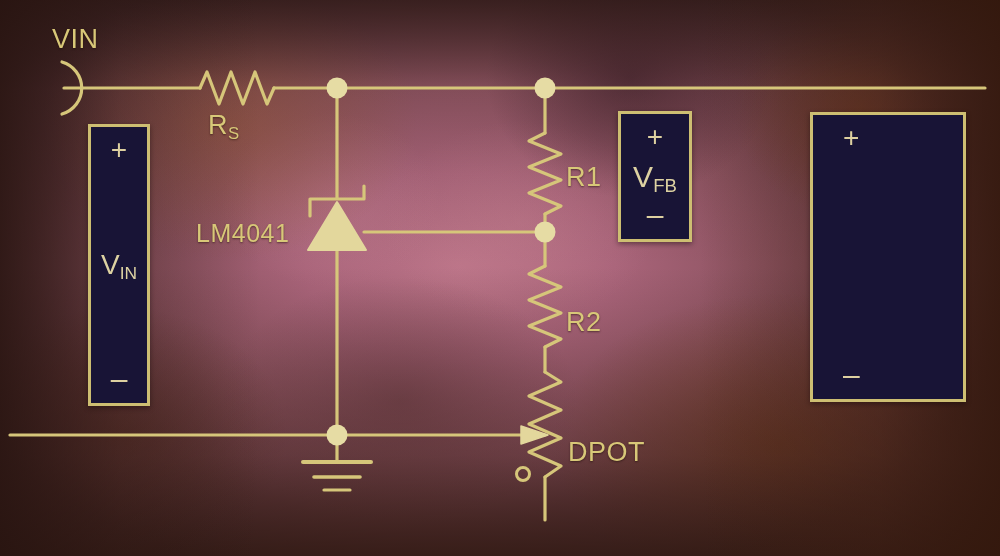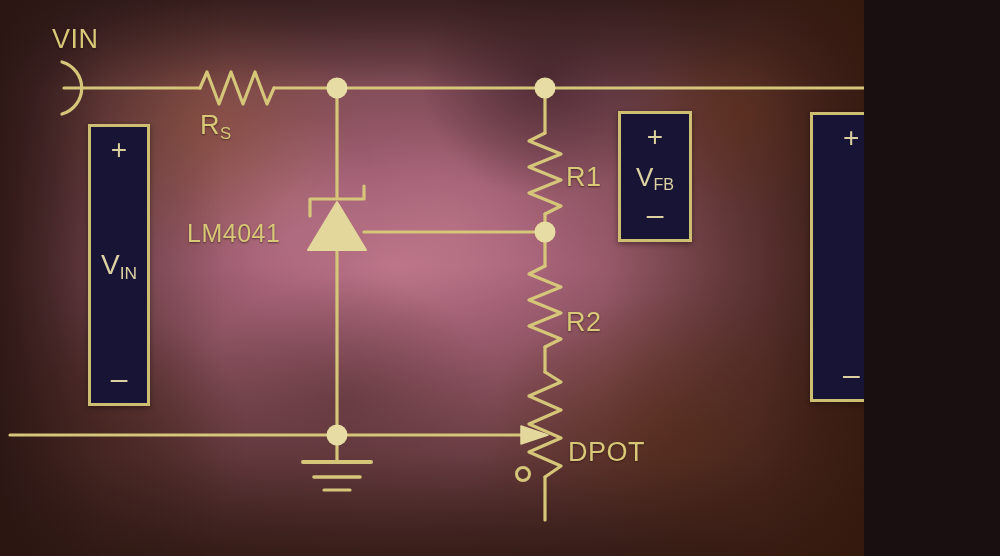--- a/index.html
+++ b/index.html
@@ -3,21 +3,21 @@
 <meta charset="utf-8">
 <title>LM4041 Adjustable Shunt Reference Circuit</title>
 <style>
   html, body {
     margin: 0;
     padding: 0;
     background: #1a0f10;
   }
   #stage {
     position: relative;
-    width: 864px;
+    width: 1000px;
     height: 556px;
     overflow: hidden;
     font-family: "Liberation Sans", sans-serif;
     background: #7d4a50;
   }
   
   .bg-base {
     position: absolute; inset: 0;
     background:
       radial-gradient(ellipse 55% 60% at 46% 48%, #bb7488 0%, #a9647a 28%, #8c5360 55%, #6d4048 78%, #55333a 100%);
@@ -92,21 +92,21 @@
     white-space: nowrap;
     font-family: "Liberation Sans", sans-serif;
   }
   .srcbox .boxlabel sub {
     font-size: 0.62em;
     vertical-align: baseline;
     position: relative;
     top: 0.30em;
   }
   #vin-box .boxlabel { font-size: 28px; }
-  #vfb-box .boxlabel { font-size: 26px; text-align: right; }
+  #vfb-box .boxlabel { font-size: 30px; text-align: right; }
   #vrefout-box .boxlabel { font-size: 28px; }
 </style>
 </head>
 <body>
 
 <div id="stage">
 
   <div class="bg-base"></div>
   <div class="bg-blotch"></div>
   <div class="bg-vignette"></div>
@@ -164,25 +164,25 @@
 
     <circle cx="337" cy="88" r="10.5" fill="#e6dca4"></circle>
     <circle cx="545" cy="88" r="10.5" fill="#e6dca4"></circle>
     <circle cx="545" cy="232" r="10.5" fill="#e6dca4"></circle>
     <circle cx="337" cy="435" r="10.5" fill="#e6dca4"></circle>
   </svg>
   </div>
 
   <div class="lbl big" style="left:52px; top:24px;">VIN</div>
 
-  <div class="lbl big" style="left:200px; top:110px;">
+  <div class="lbl big" style="left:208px; top:110px;">
     <span>R</span><sub>S</sub>
   </div>
 
-  <div class="lbl mid" style="left:187px; top:219px;">LM4041</div>
+  <div class="lbl mid" style="left:196px; top:219px;">LM4041</div>
 
   <div class="lbl big" style="left:566px; top:162px;">R1</div>
 
   <div class="lbl big" style="left:566px; top:283px;margin-top:24px;">R2</div>
 
   <div class="lbl big" style="left:568px; top:437px;">DPOT</div>
 
   <div class="srcbox" id="vin-box" style="left:88px; top:124px; width:62px; height:282px;">
     <span class="sign plus">+</span>
     <span class="boxlabel">

